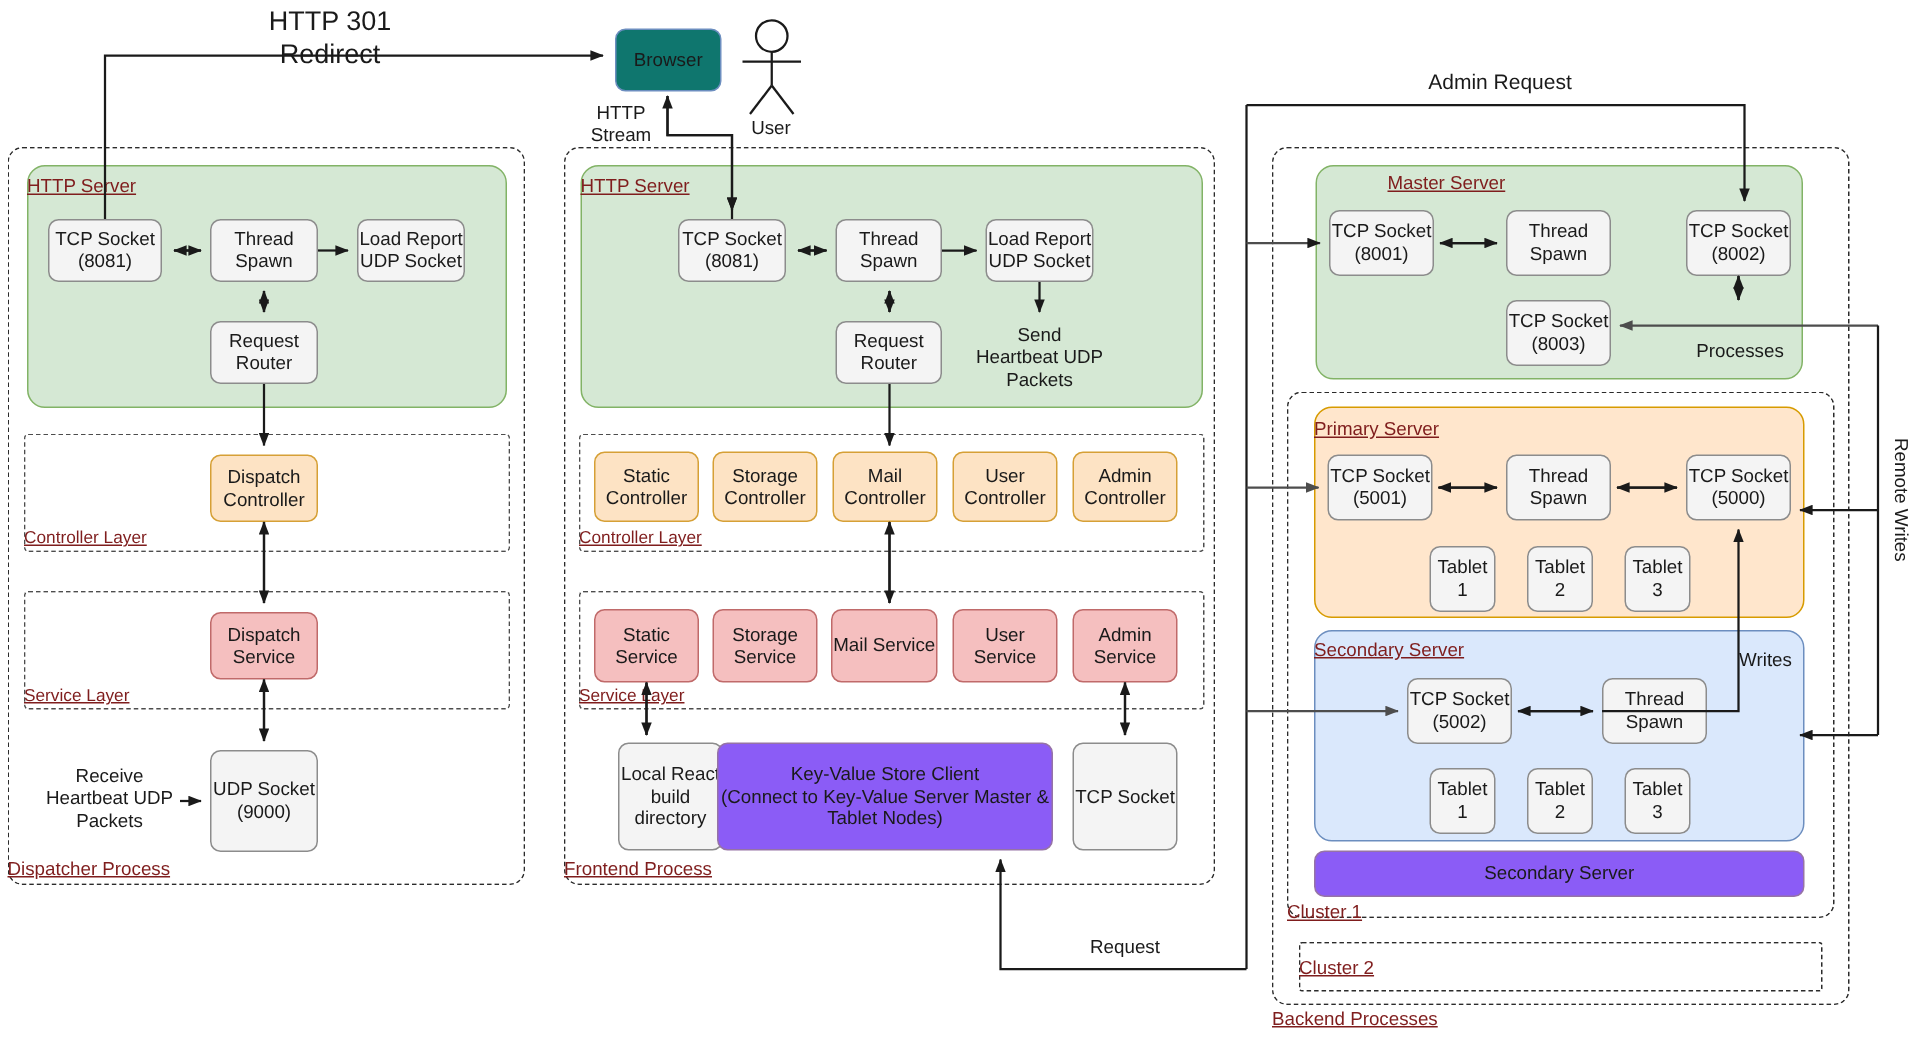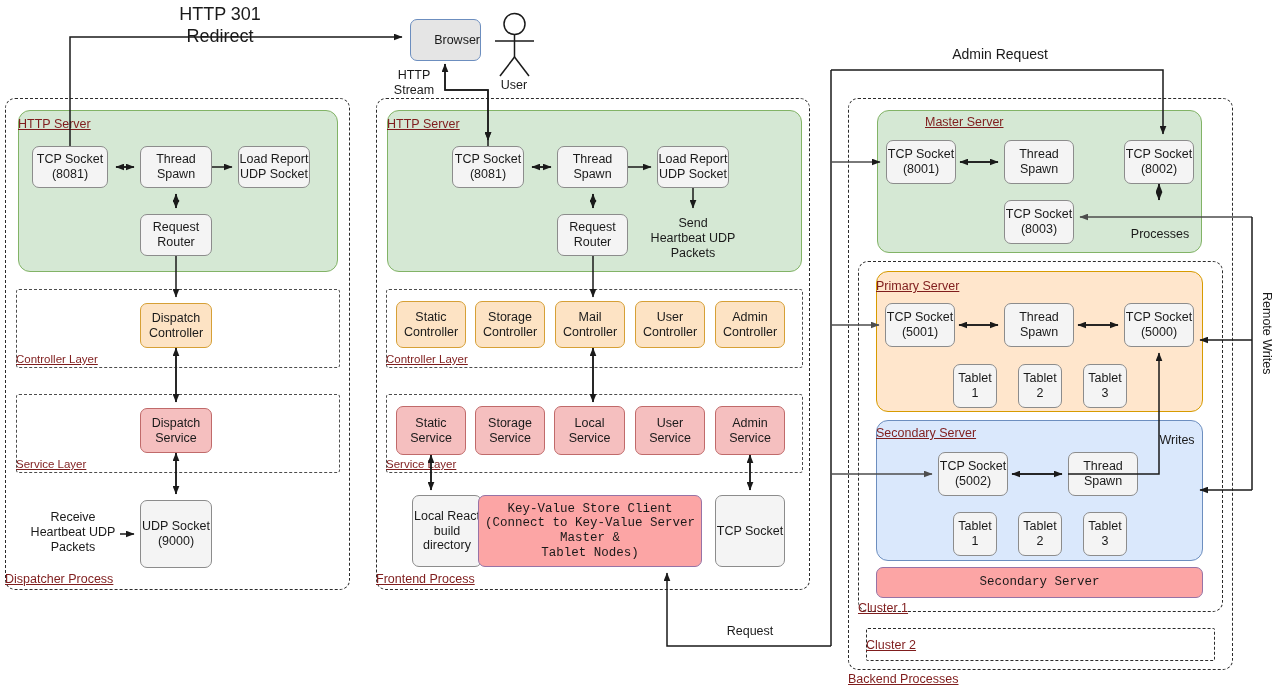--- a/index.html
+++ b/index.html
@@ -18,22 +18,22 @@
   .grp-green{background:#d5e8d4;border-color:#82b366;}
   .grp-orange{background:#ffe6cc;border-color:#d79b00;}
   .grp-blue{background:#dae8fc;border-color:#6c8ebf;}
 
   
   .node{border-radius:7px;border:1.3px solid;display:flex;align-items:center;
         justify-content:center;text-align:center;line-height:1.18;}
   .n-grey{background:#f4f4f4;border-color:#8c8c8c;}
   .n-orange{background:#fde3c4;border-color:#d6a036;}
   .n-red{background:#f5bfbf;border-color:#c06a6a;}
-  .n-purple{background:#fca5a5;border-color:#9673a6;font-family:Liberation Mono, monospace;}
-  .n-blue{background:#e5e5e5;border-color:#6c8ebf;justify-content:flex-end;}
+  .n-purple{background:#8b5cf6;border-color:#9673a6;}
+  .n-blue{background:#0f766e;border-color:#6c8ebf;}
 
   .lbl{position:absolute;text-align:center;line-height:1.2;color:#1a1a1a;white-space:pre-line;}
   .ttl{position:absolute;text-align:left;color:#7f1d1d;text-decoration:underline;}
 
   svg.overlay{position:absolute;left:0;top:0;width:1286px;height:691px;pointer-events:none;}
   .vert{writing-mode:vertical-rl;text-orientation:mixed;}
 </style>
 </head>
 <body>
 
@@ -123,21 +123,21 @@
   <div class="abs node n-orange" style="left: 715px; top: 301px; width: 70px; height: 47px; font-size: 12.5px; white-space: pre-line;">Admin
 Controller</div>
 
   <div class="abs layer" style="left:386px;top:394px;width:417px;height:79px;"></div>
   <div class="ttl" style="left:386px;top:458px;width:417px;font-size:11.5px;">Service Layer</div>
 
   <div class="abs node n-red" style="left: 396px; top: 406px; width: 70px; height: 49px; font-size: 12.5px; white-space: pre-line;">Static
 Service</div>
   <div class="abs node n-red" style="left: 475px; top: 406px; width: 70px; height: 49px; font-size: 12.5px; white-space: pre-line;">Storage
 Service</div>
-  <div class="abs node n-red" style="left:554px;top:406px;width:71px;height:49px;font-size:12.5px;">Local Service</div>
+  <div class="abs node n-red" style="left:554px;top:406px;width:71px;height:49px;font-size:12.5px;">Mail Service</div>
   <div class="abs node n-red" style="left: 635px; top: 406px; width: 70px; height: 49px; font-size: 12.5px; white-space: pre-line;">User
 Service</div>
   <div class="abs node n-red" style="left: 715px; top: 406px; width: 70px; height: 49px; font-size: 12.5px; white-space: pre-line;">Admin
 Service</div>
 
   <div class="abs node n-grey" style="left: 396px; top: 495px; width: 70px; height: 72px; font-size: 12.5px; white-space: pre-line; margin-left: 16px;">Local React
 build
 directory</div>
   <div class="abs node n-purple" style="left: 478px; top: 495px; width: 224px; height: 72px; font-size: 12.5px; white-space: pre-line;">Key-Value Store Client
 (Connect to Key-Value Server Master &amp;

